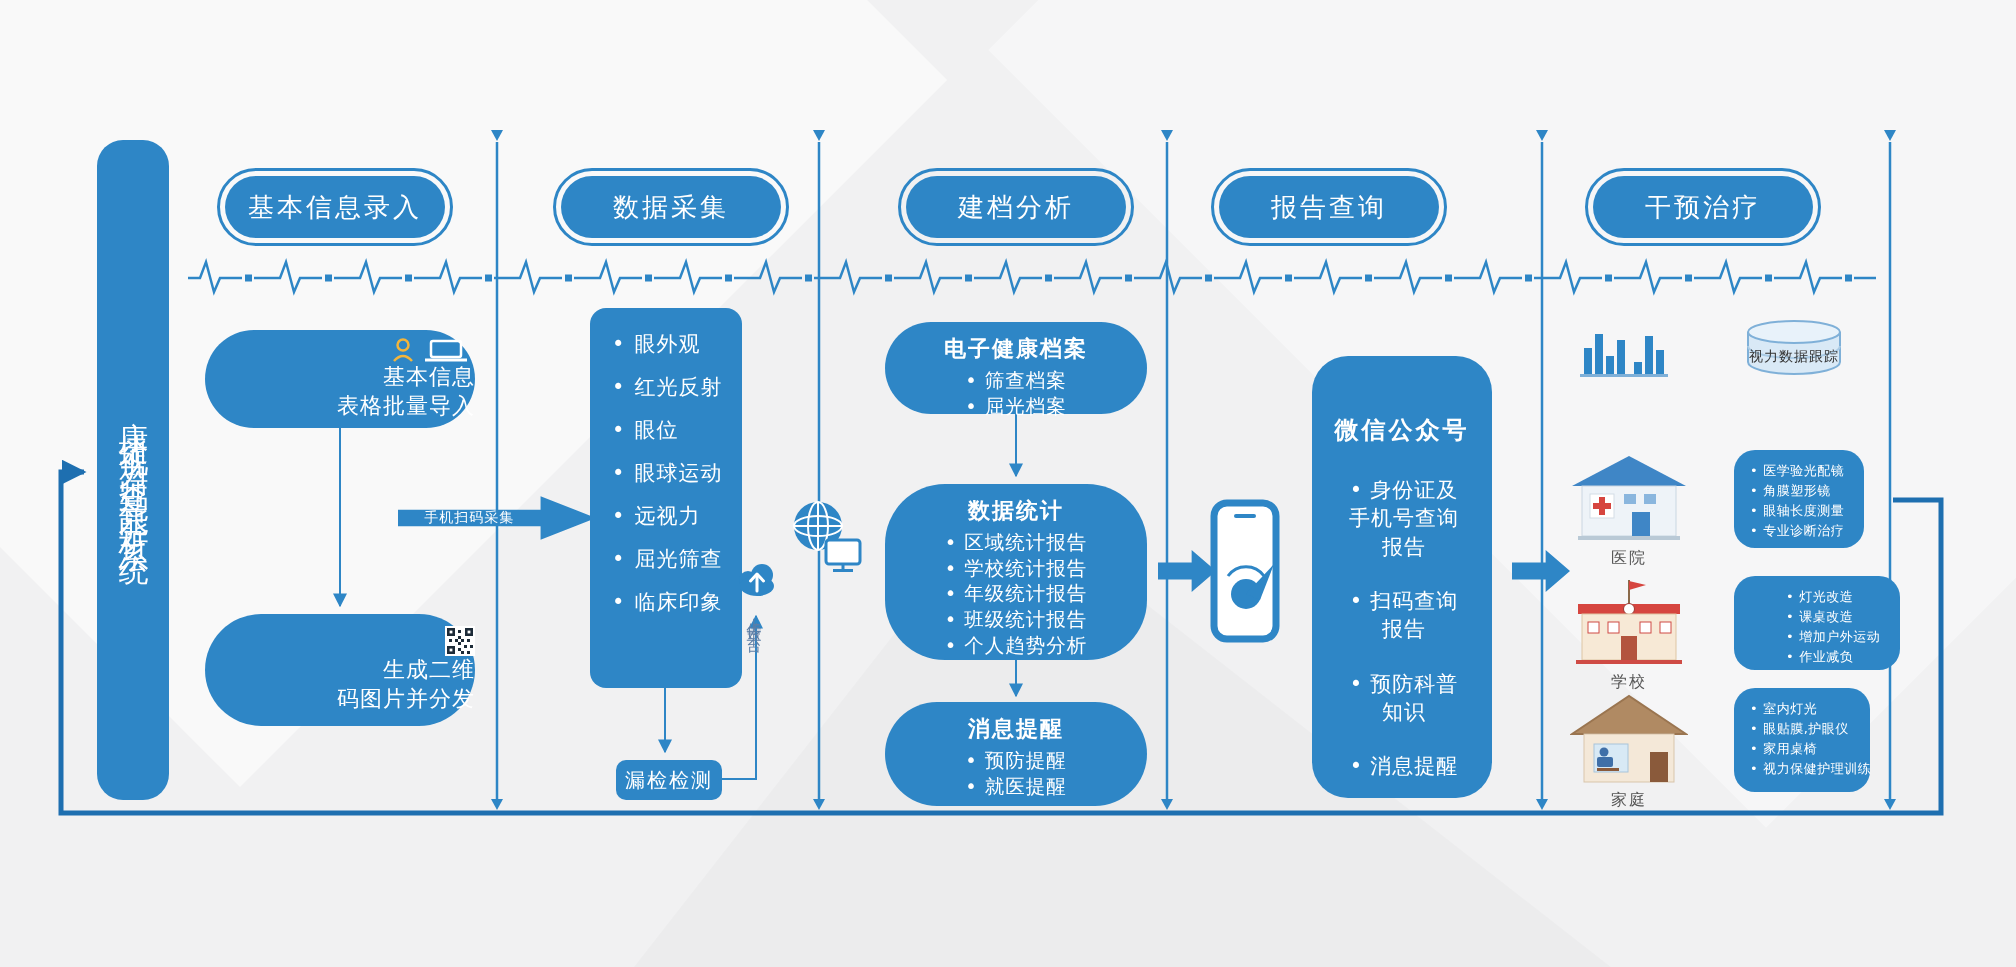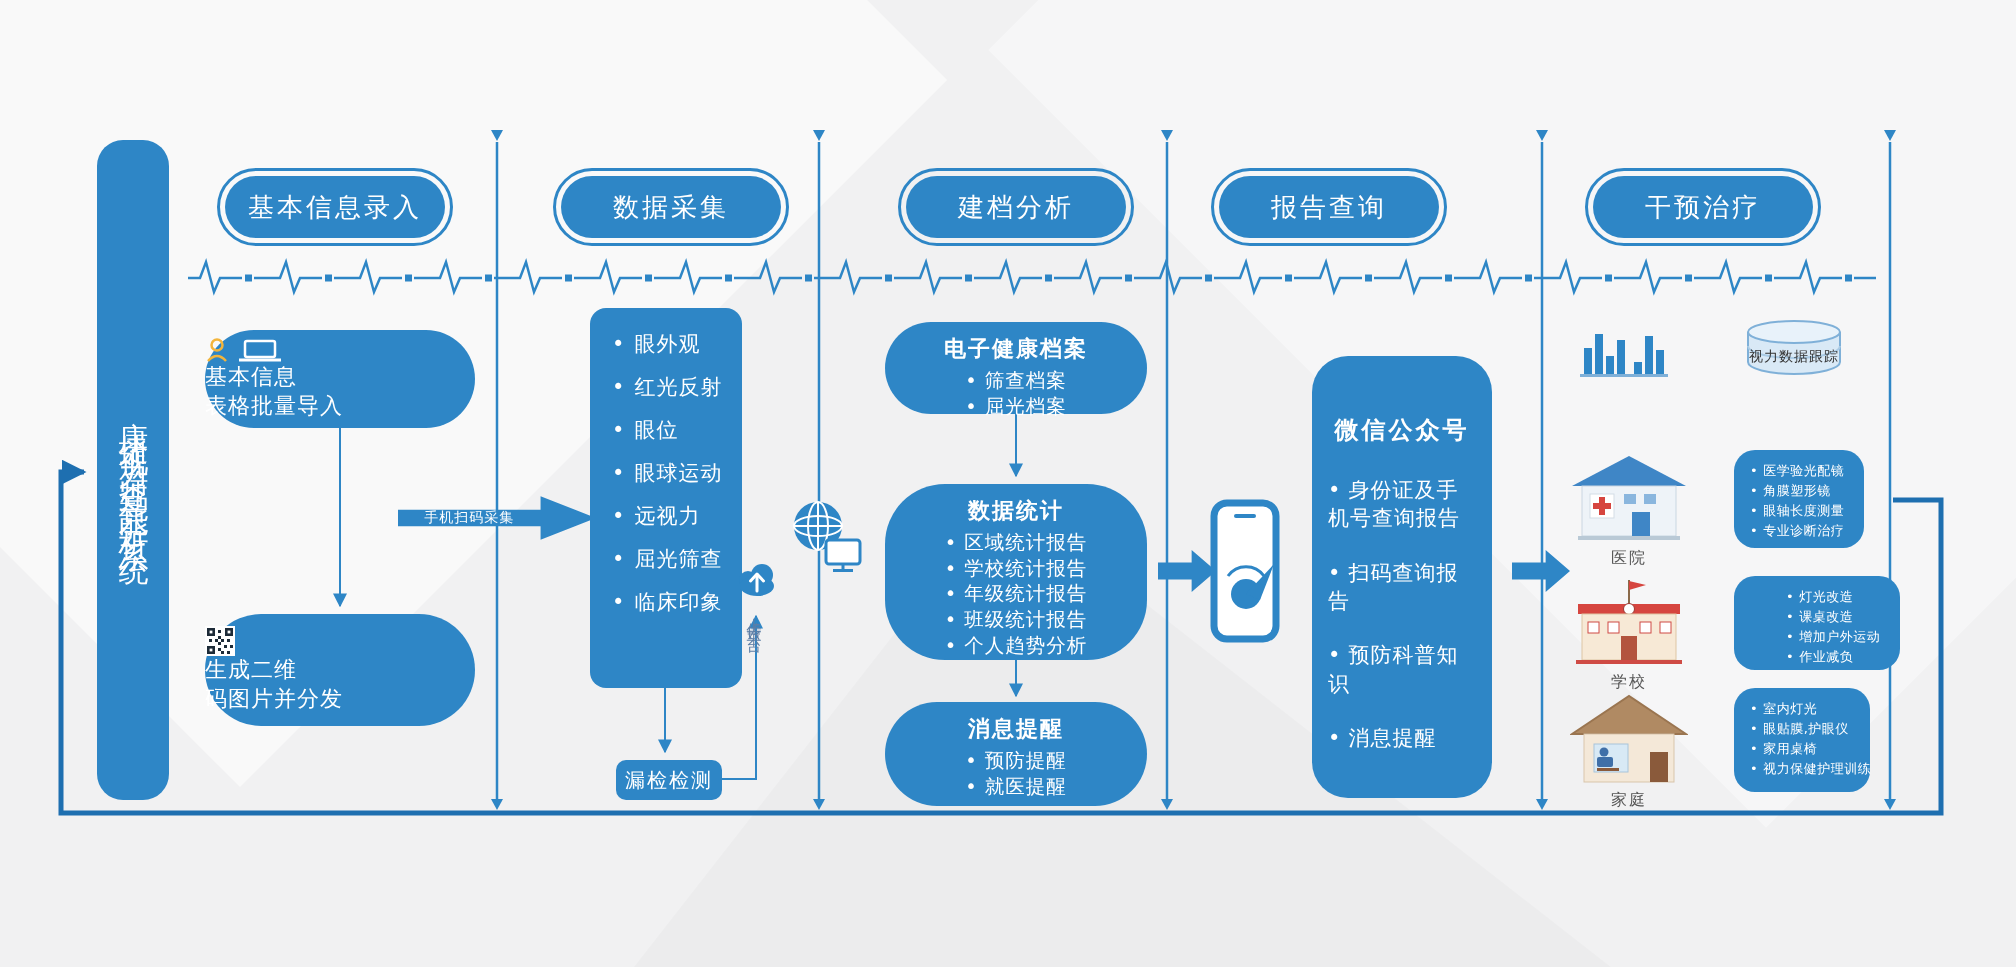--- a/index.html
+++ b/index.html
@@ -30,41 +30,41 @@
   .badge::after{
     content:"";position:absolute;inset:-8px;border:3px solid #2e86c6;border-radius:40px;
   }
 
   svg{display:block;}
   .abs{position:absolute;}
 
   
   .pill{
     position:absolute;background:#2e86c6;color:#fff;display:flex;flex-direction:column;
-    align-items:flex-start;justify-content:center;text-align:center;
+    align-items:flex-end;justify-content:center;text-align:center;
   }
   .pill .tline{font-size:22px;line-height:1.3;letter-spacing:1px;}
 
   
   .list-box{position:absolute;background:#2e86c6;border-radius:16px;color:#fff;}
   .list-box ul{margin:0;padding:26px 0 0 22px;list-style:none;}
   .list-box li{font-size:21px;line-height:1.0;margin:0 0 22px 0;letter-spacing:1px;}
   .list-box li::before{content:"•";margin-right:9px;}
 
   
   .tbox{position:absolute;background:#2e86c6;color:#fff;display:flex;flex-direction:column;align-items:center;}
   .tbox .ttl{font-weight:bold;font-size:22px;letter-spacing:2px;margin:12px 0 4px;}
   .tbox ul{margin:0;padding:0;list-style:none;text-align:left;}
   .tbox li{font-size:19.5px;line-height:1.32;letter-spacing:1px;}
   .tbox li::before{content:"•";margin-right:7px;}
 
   
   .wechat{position:absolute;left:1312px;top:356px;width:180px;height:442px;background:#2e86c6;border-radius:36px;color:#fff;}
   .wechat .ttl{text-align:center;font-weight:bold;font-size:24px;letter-spacing:3px;margin:58px 0 30px;}
-  .wechat ul{margin:0;padding:0 12px 0 16px;list-style:none;}
+  .wechat ul{margin:16px;padding:0 12px 0 16px;list-style:none;text-align:center;}
   .wechat li{font-size:21px;line-height:1.35;margin-bottom:26px;letter-spacing:1px;}
   .wechat li::before{content:"•";margin-right:7px;}
 
   
   .mini-pill{position:absolute;background:#2e86c6;border-radius:21px;color:#fff;}
   .mini-pill ul{margin:0;padding:11px 6px 0 16px;list-style:none;}
   .mini-pill li{font-size:13px;line-height:1.55;letter-spacing:0.5px;white-space:nowrap;}
   .mini-pill li::before{content:"•";margin-right:5px;}
 
   

